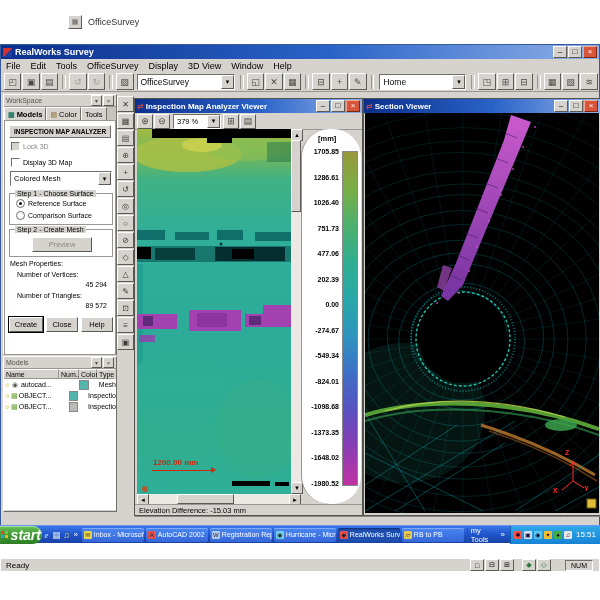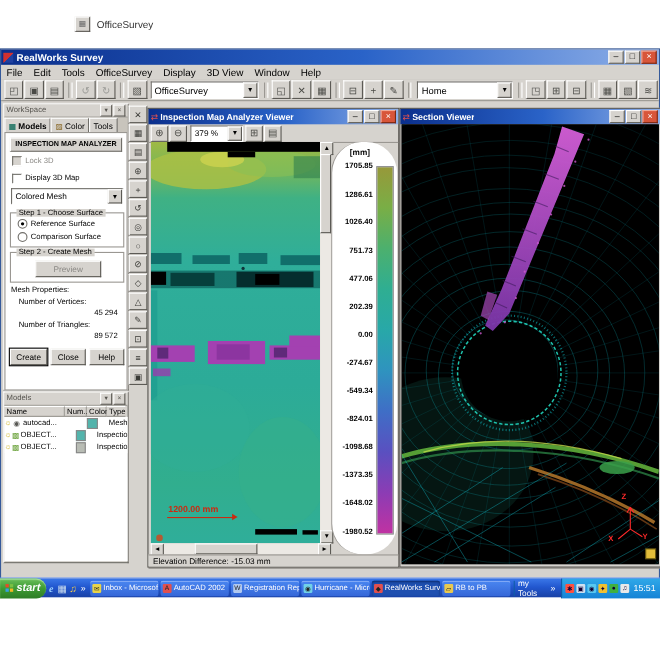--- a/index.html
+++ b/index.html
@@ -59,21 +59,21 @@
   
   .scale-lbl{font-size:7px;font-weight:bold;text-align:right;line-height:7px;}
   
   #statusbar{left:0;top:513px;width:598px;height:12px;background:#d6d3ce;border-top:1px solid #fff;
              display:flex;align-items:center;font-size:8px;}
   
   #taskbar{left:0;top:525px;width:600px;height:18px;background:linear-gradient(#3a77e8,#2257cf 45%,#1941a5);
            display:flex;align-items:center;border-top:1px solid #6a97f5;box-sizing:border-box;}
   #start{height:18px;width:46px;background:linear-gradient(#6bbf5a,#3d9a33 50%,#2e7d26);
          border-radius:0 9px 9px 0;display:flex;align-items:center;justify-content:center;
-         color:#fff;font-weight:bold;font-style:italic;font-size:10px;box-shadow:inset 0 1px 1px #a8dfa0;}
+         color:#fff;font-weight:bold;font-style:italic;font-size:14px;box-shadow:inset 0 1px 1px #a8dfa0;}
   .flag{width:8px;height:8px;display:grid;grid-template-columns:3px 3px;grid-template-rows:3px 3px;gap:1px;margin-right:2px;}
   .flag i{display:block;}
   .qlicon{width:11px;height:13px;display:flex;align-items:center;justify-content:center;color:#fff;font-size:9px;}
   .taskbtn{height:14px;flex:0 0 58px;margin-left:2px;border-radius:2px;background:linear-gradient(#4a86f0,#3567d8);
            display:flex;align-items:center;color:#fff;font-size:7px;padding:0 2px;overflow:hidden;white-space:nowrap;
            box-shadow:inset 0 1px 0 #7fa8f6;}
   .taskbtn.active{background:#1e4fb0;box-shadow:inset 0 1px 2px #0c2d70;}
   .ticon{width:8px;height:8px;border-radius:1px;display:inline-flex;align-items:center;justify-content:center;
          font-size:6px;color:#222;margin-right:2px;flex:0 0 8px;}
   #tray{height:18px;margin-left:2px;background:linear-gradient(#2fa8e8,#1583d6);border-left:1px solid #0f5da8;
@@ -485,20 +485,30 @@
             <path d="M208,368 L208,348 M208,348 L205,353 M208,348 L211,353 M208,368 L197,377 M208,368 L219,375" fill="none"></path>
           </g>
           <rect x="222" y="386" width="9" height="9" fill="#e2bd3a" stroke="#6a5a10"></rect>
         </svg>
         <span class="axis-l" style="left:200px;top:336px;">Z</span>
         <span class="axis-l" style="left:188px;top:374px;">X</span>
         <span class="axis-l" style="left:219px;top:372px;">Y</span>
       </div>
     </div>
 
+    <div id="statusbar" class="abs">
+      <span style="padding-left:5px;">Ready</span>
+      <span style="flex:1"></span>
+      <span class="btn3d" style="width:12px;height:10px;font-size:7px;margin-right:1px;">□</span>
+      <span class="btn3d" style="width:12px;height:10px;font-size:7px;margin-right:1px;">⊟</span>
+      <span class="btn3d" style="width:12px;height:10px;font-size:7px;margin-right:8px;">⊞</span>
+      <span class="btn3d" style="width:12px;height:10px;font-size:7px;margin-right:1px;color:#2a7a3a;">◆</span>
+      <span class="btn3d" style="width:12px;height:10px;font-size:7px;margin-right:14px;color:#2a7a3a;">◇</span>
+      <span class="sunken" style="width:26px;height:9px;font-size:7px;display:flex;align-items:center;justify-content:center;background:#d6d3ce;margin-right:6px;">NUM</span>
+    </div>
   </div>
 
   <div id="taskbar" class="abs">
     <div id="start">
       <span class="flag">
         <i style="background:#e84a2a;"></i>
           <i style="background:#7ac143;"></i>
           <i style="background:#36a0e0;"></i>
           <i style="background:#f2b824;"></i>
       </span>

